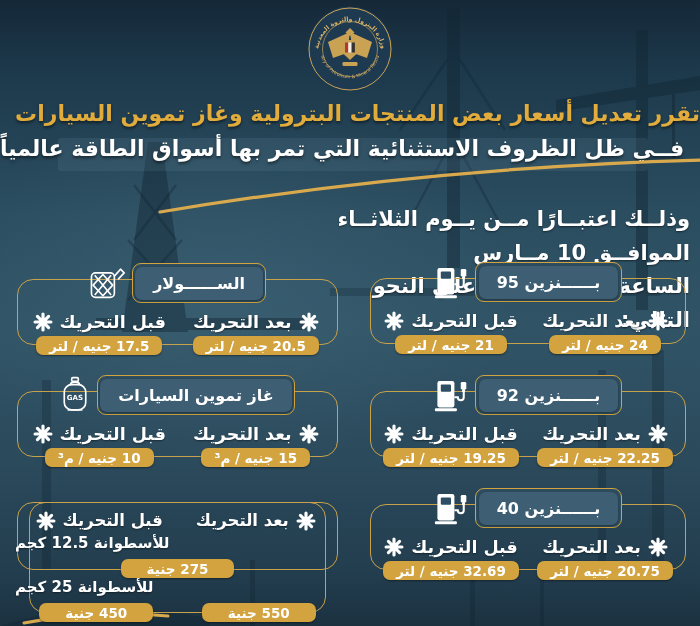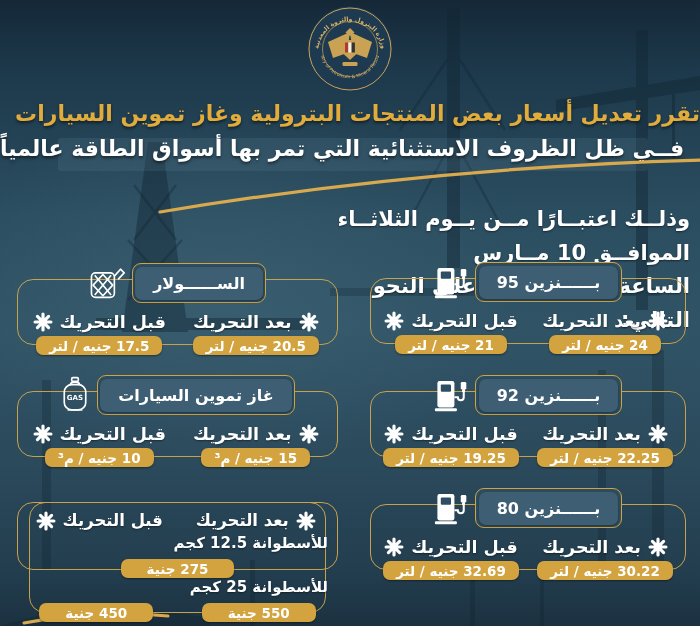--- a/index.html
+++ b/index.html
@@ -64,21 +64,21 @@
   #card-butagas  { left:15px;  top:486px; width:325px; height:136px; }
   #card-b80      { left:368px; top:488px; width:320px; height:92px; }
 
   
   .border-a { position:absolute; top:16px; left:2px; right:2px; bottom:52px;
     border:1.6px solid #C8A14B; border-radius:16px; }
   .border-b { position:absolute; top:16px; left:14px; right:14px; bottom:9px;
     border:1.6px solid #C8A14B; border-radius:16px; }
   .bt-labels { position:absolute; top:25px; left:6px; right:6px; display:flex; z-index:2; }
   .bt-labels .label-row { font-size:16.5px; }
-  .bt-sub { position:absolute; left:0; right:12px; text-align:right; color:#fff;
+  .bt-sub { position:absolute; left:0; right:0; text-align:left; color:#fff;
     font-weight:bold; font-size:15px; z-index:2; text-shadow:0 1px 2px rgba(0,0,0,.45);
     direction:rtl; }
   .bt-row { position:absolute; left:0; right:0; display:flex; direction:rtl; z-index:2; }
   .bt-row .half { flex:1; display:flex; justify-content:center; }
   .bt-row .price-pill { padding:1.5px 26px; }
   #bt-sub1 { top:48px; } #bt-row1 { top:69px; }
   #bt-sub2 { top:92px; } #bt-row2 { top:113px; }
 </style>
 </head>
 <body>
@@ -359,32 +359,32 @@
     </div>
   </section>
 
   <section class="fuel-card" id="card-b80">
     <div class="card-border"></div>
     <div class="card-head">
       <svg class="icon" width="34" height="35">
           <use href="#i-pump"></use>
         </svg>
       <div class="title-outline">
-        <div class="title-pill">بــــــنزين 80</div>
-      </div>
-    </div>
-    <div class="cols">
-      <div class="col">
-        <div class="label-row">
-            <svg class="ast">
-              <use href="#i-asterisk"></use>
-            </svg>
-            <span>بعد التحريك</span>
-          </div>
-        <div class="price-pill">30.22 جنيه / لتر</div>
+        <div class="title-pill">بــــــنزين 40</div>
+      </div>
+    </div>
+    <div class="cols">
+      <div class="col">
+        <div class="label-row">
+            <svg class="ast">
+              <use href="#i-asterisk"></use>
+            </svg>
+            <span>بعد التحريك</span>
+          </div>
+        <div class="price-pill">20.75 جنيه / لتر</div>
       </div>
       <div class="col">
         <div class="label-row">
             <span>قبل التحريك</span>
             <svg class="ast">
               <use href="#i-asterisk"></use>
             </svg>
           </div>
         <div class="price-pill">32.69 جنيه / لتر</div>
       </div>

